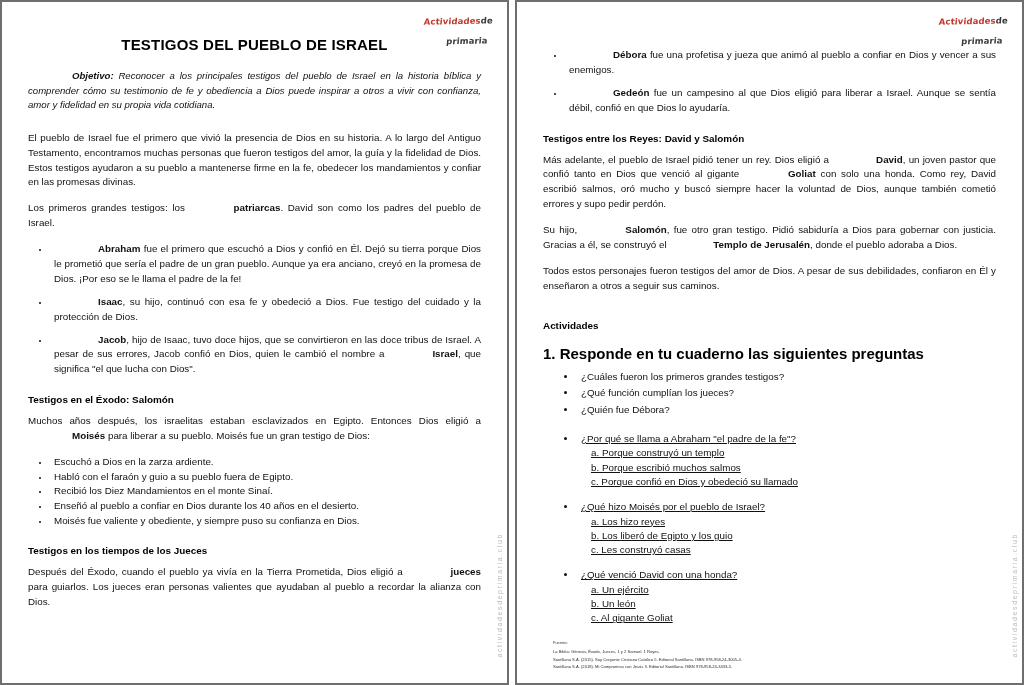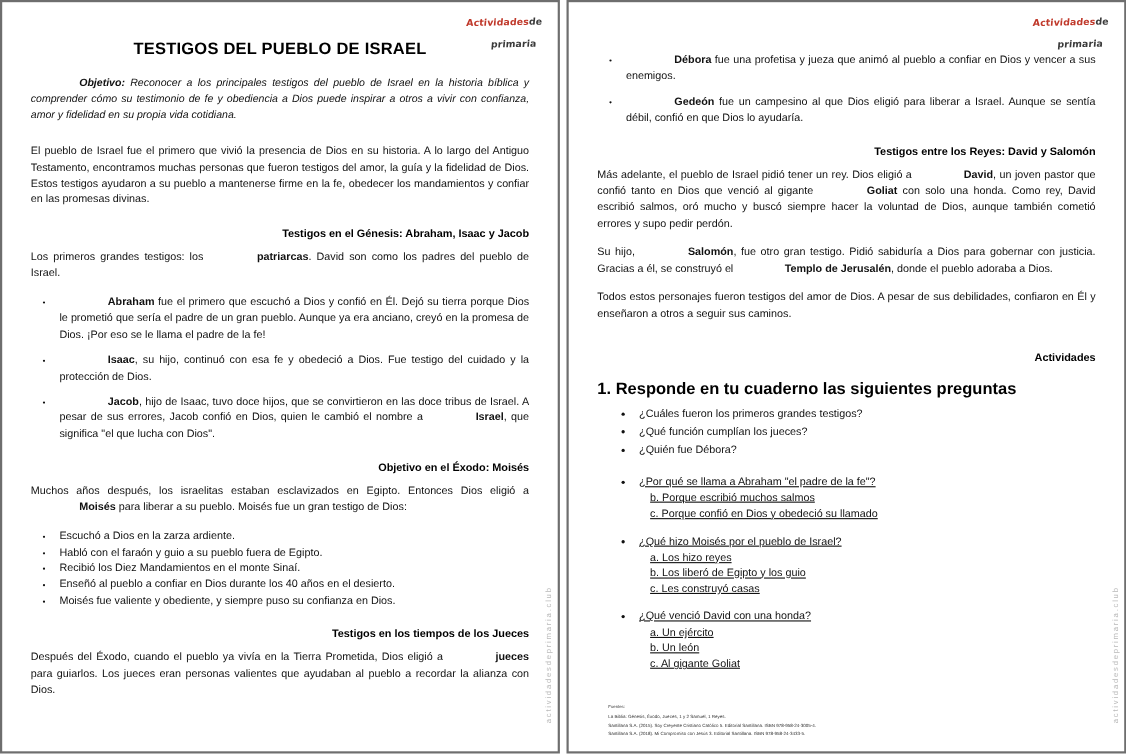--- a/index.html
+++ b/index.html
@@ -96,21 +96,20 @@
     line-height:1.52;
     text-align:justify;
     color:#111;
     margin:0 0 11px 0;
   }
   h2.sec{
     font-size:9.9px;
     font-weight:700;
     color:#000;
     margin:17px 0 9px 0;
-    text-align:right;
   }
   h3.subsec{
     font-size:15px;
     font-weight:700;
     color:#000;
     margin:14px 0 8px 0;
   }
   ul.bl{
     margin:0 0 10px 0;
     padding-left:22px;
@@ -181,30 +180,29 @@
         <span class="b1">Actividades</span><span class="b2"> de</span>
         <span class="line2"><span class="b2">primaria</span></span>
       </div>
 
       <div class="doc-title">TESTIGOS DEL PUEBLO DE ISRAEL</div>
 
       <p class="objective"><b>Objetivo:</b><span> Reconocer a los principales testigos del pueblo de Israel en la historia bíblica y comprender cómo su testimonio de fe y obediencia a Dios puede inspirar a otros a vivir con confianza, amor y fidelidad en su propia vida cotidiana.</span></p>
 
       <p class="para">El pueblo de Israel fue el primero que vivió la presencia de Dios en su historia. A lo largo del Antiguo Testamento, encontramos muchas personas que fueron testigos del amor, la guía y la fidelidad de Dios. Estos testigos ayudaron a su pueblo a mantenerse firme en la fe, obedecer los mandamientos y confiar en las promesas divinas.</p>
 
-      <h2 class="sec">Testigos en el Génesis: Abraham, Isaac y Jacob</h2>
       <p class="para"><span>Los primeros grandes testigos: los </span><b>patriarcas</b><span>. David son como los padres del pueblo de Israel.</span></p>
 
       <ul class="bl">
         <li><b>Abraham</b><span> fue el primero que escuchó a Dios y confió en Él. Dejó su tierra porque Dios le prometió que sería el padre de un gran pueblo. Aunque ya era anciano, creyó en la promesa de Dios. ¡Por eso se le llama el padre de la fe!</span></li>
         <li><b>Isaac</b><span>, su hijo, continuó con esa fe y obedeció a Dios. Fue testigo del cuidado y la protección de Dios.</span></li>
         <li><b>Jacob</b><span>, hijo de Isaac, tuvo doce hijos, que se convirtieron en las doce tribus de Israel. A pesar de sus errores, Jacob confió en Dios, quien le cambió el nombre a </span><b>Israel</b><span>, que significa "el que lucha con Dios".</span></li>
       </ul>
 
-      <h2 class="sec">Objetivo en el Éxodo: Moisés</h2>
+      <h2 class="sec">Testigos en el Éxodo: Salomón</h2>
       <p class="para"><span>Muchos años después, los israelitas estaban esclavizados en Egipto. Entonces Dios eligió a </span><b>Moisés</b><span> para liberar a su pueblo. Moisés fue un gran testigo de Dios:</span></p>
 
       <ul class="bl tightlist">
         <li>Escuchó a Dios en la zarza ardiente.</li>
         <li>Habló con el faraón y guio a su pueblo fuera de Egipto.</li>
         <li>Recibió los Diez Mandamientos en el monte Sinaí.</li>
         <li>Enseñó al pueblo a confiar en Dios durante los 40 años en el desierto.</li>
         <li>Moisés fue valiente y obediente, y siempre puso su confianza en Dios.</li>
       </ul>
 
@@ -241,20 +239,21 @@
       <h3 class="subsec">1. Responde en tu cuaderno las siguientes preguntas</h3>
       <ul class="qs">
         <li>¿Cuáles fueron los primeros grandes testigos?</li>
         <li>¿Qué función cumplían los jueces?</li>
         <li>¿Quién fue Débora?</li>
       </ul>
 
       <ul class="qs mc">
         <li>
           <span>¿Por qué se llama a Abraham "el padre de la fe"?</span>
+          <span class="opt">a. Porque construyó un templo</span>
           <span class="opt">b. Porque escribió muchos salmos</span>
           <span class="opt">c. Porque confió en Dios y obedeció su llamado</span>
         </li>
         <li>
           <span>¿Qué hizo Moisés por el pueblo de Israel?</span>
           <span class="opt">a. Los hizo reyes</span>
           <span class="opt">b. Los liberó de Egipto y los guio</span>
           <span class="opt">c. Les construyó casas</span>
         </li>
         <li>

